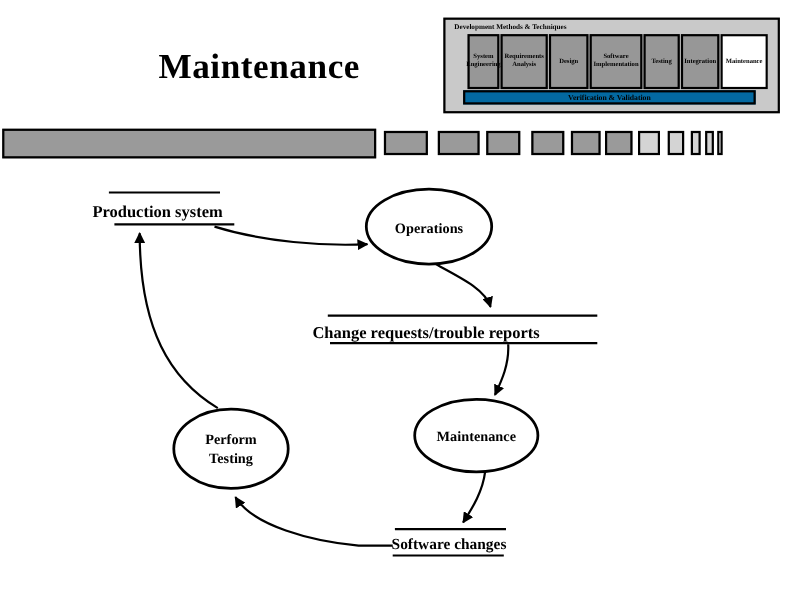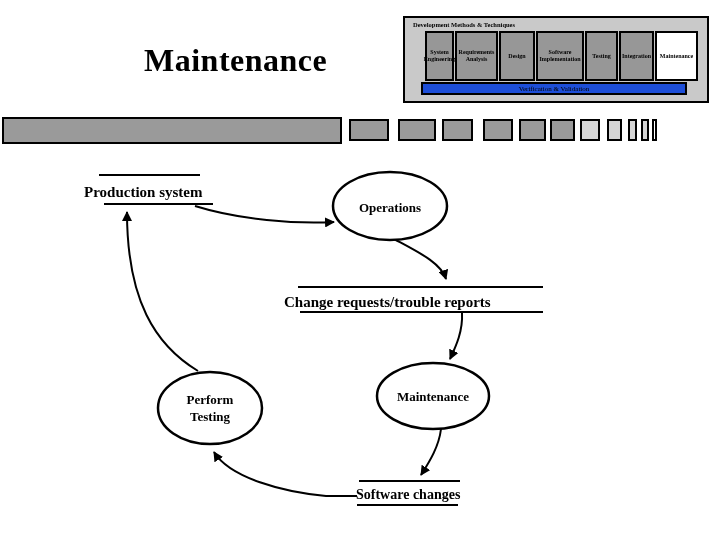--- a/index.html
+++ b/index.html
@@ -19,23 +19,23 @@
   .phase-box{background:#979797;border:2px solid #000;box-sizing:border-box;
              display:flex;align-items:center;justify-content:center;text-align:center;
              font-size:6px;font-weight:bold;line-height:1.15;padding:1px;margin-right:1px;}
   .phase-box.b0{width:29px;}
   .phase-box.b1{width:43px;}
   .phase-box.b2{width:36px;}
   .phase-box.b3{width:48px;}
   .phase-box.b4{width:33px;}
   .phase-box.b5{width:35px;}
   .phase-box.b6{width:43px;background:#ffffff;}
-  .vv-bar{position:absolute;left:16px;top:64px;width:266px;height:13px;background:#1d4ed8;
+  .vv-bar{position:absolute;left:16px;top:64px;width:266px;height:13px;background:#0369a1;
           border:2px solid #000;box-sizing:border-box;display:flex;align-items:center;
-          justify-content:center;font-size:7px;font-weight:normal;}
+          justify-content:center;font-size:7px;font-weight:bold;}
 
   
   .timeline{position:absolute;left:0;top:117px;width:720px;height:27px;}
   .timeline .seg{position:absolute;top:2px;height:22px;border:2px solid #000;
                  box-sizing:border-box;}
   .timeline .seg.first{top:0;height:27px;}
 
   
   .diagram{position:absolute;left:0;top:0;width:720px;height:540px;}
   .diagram text{font-family:"Liberation Serif","DejaVu Serif",serif;font-weight:bold;fill:#000;}

